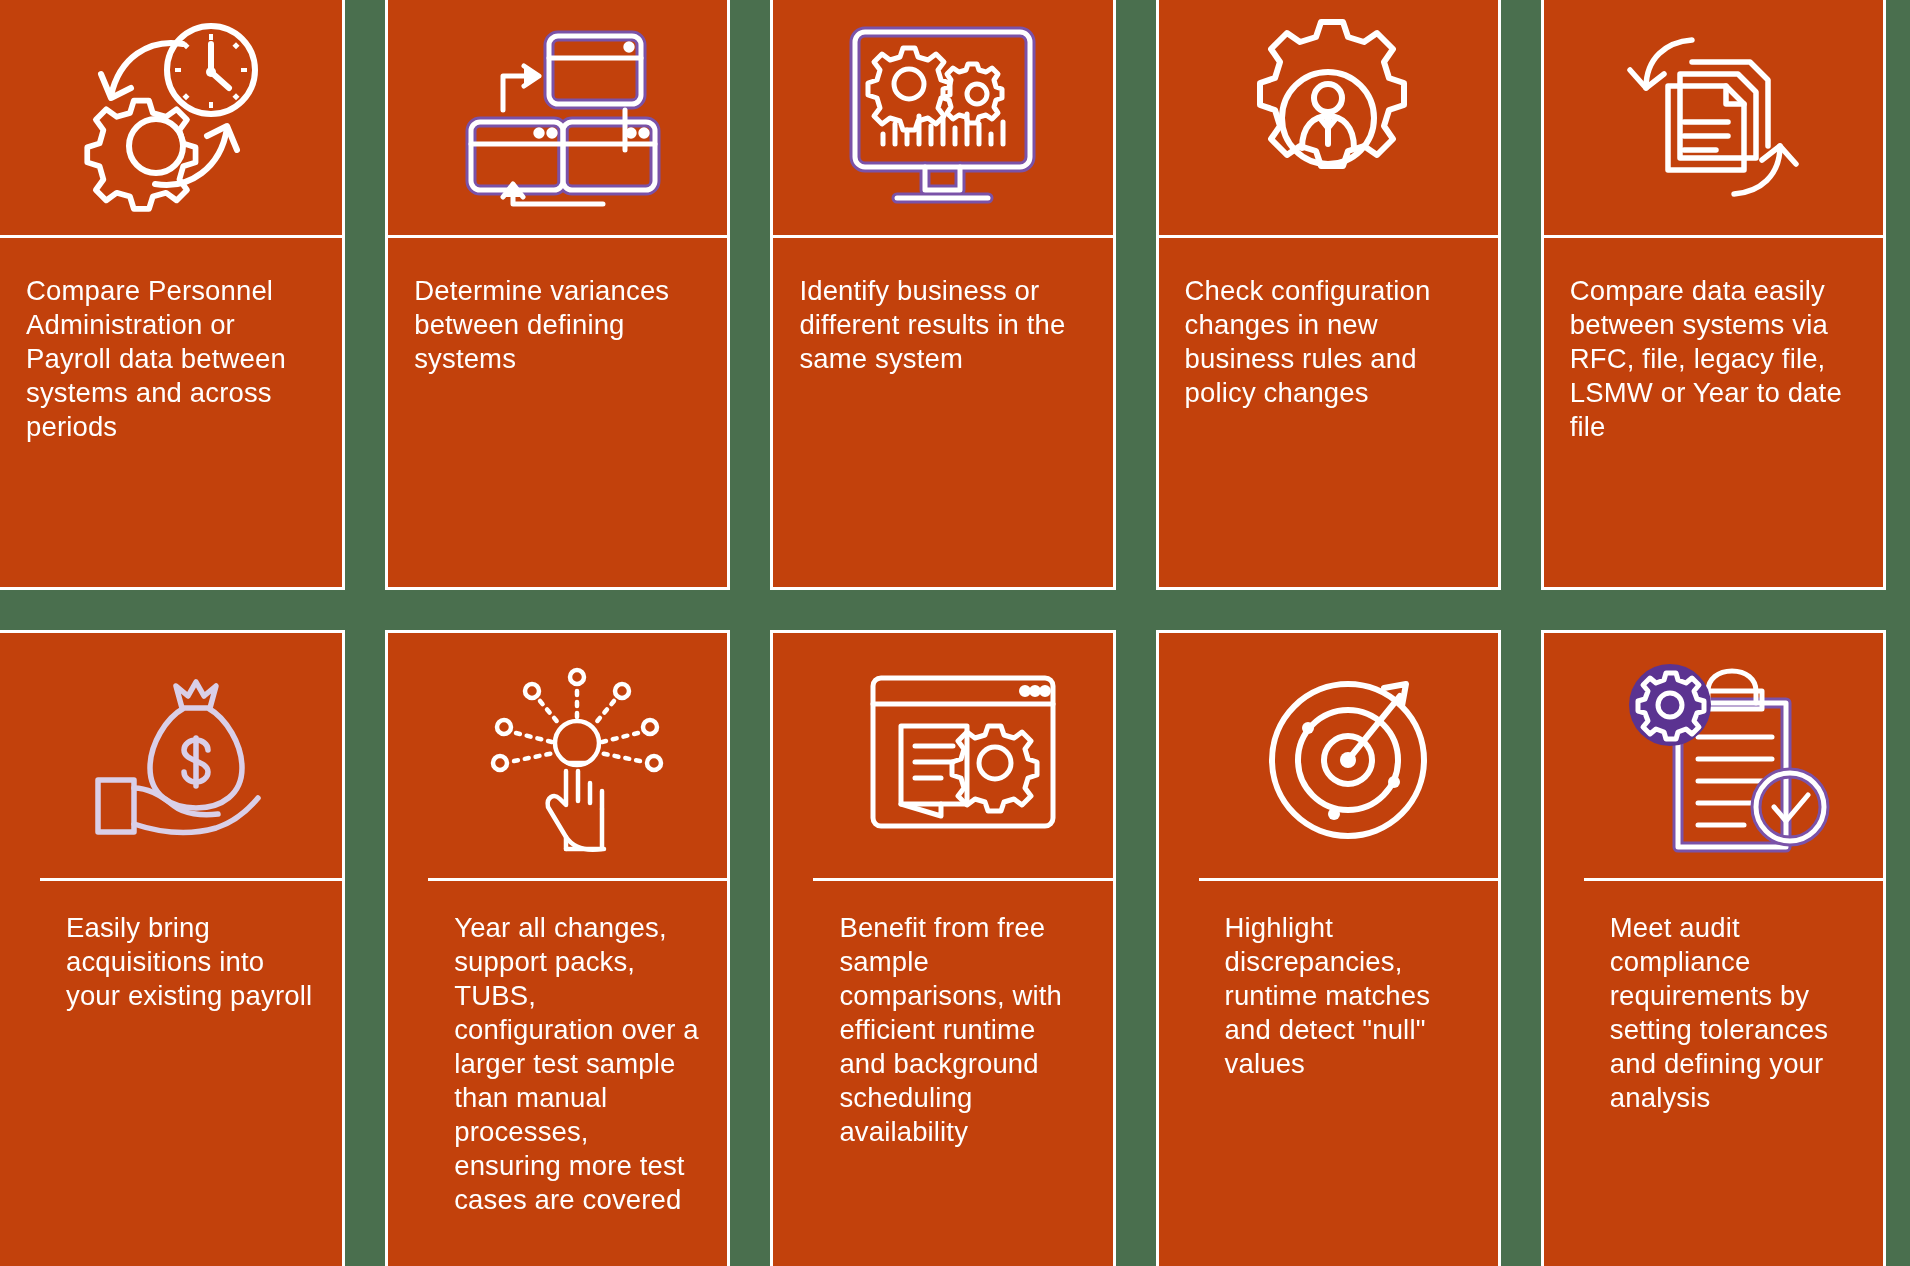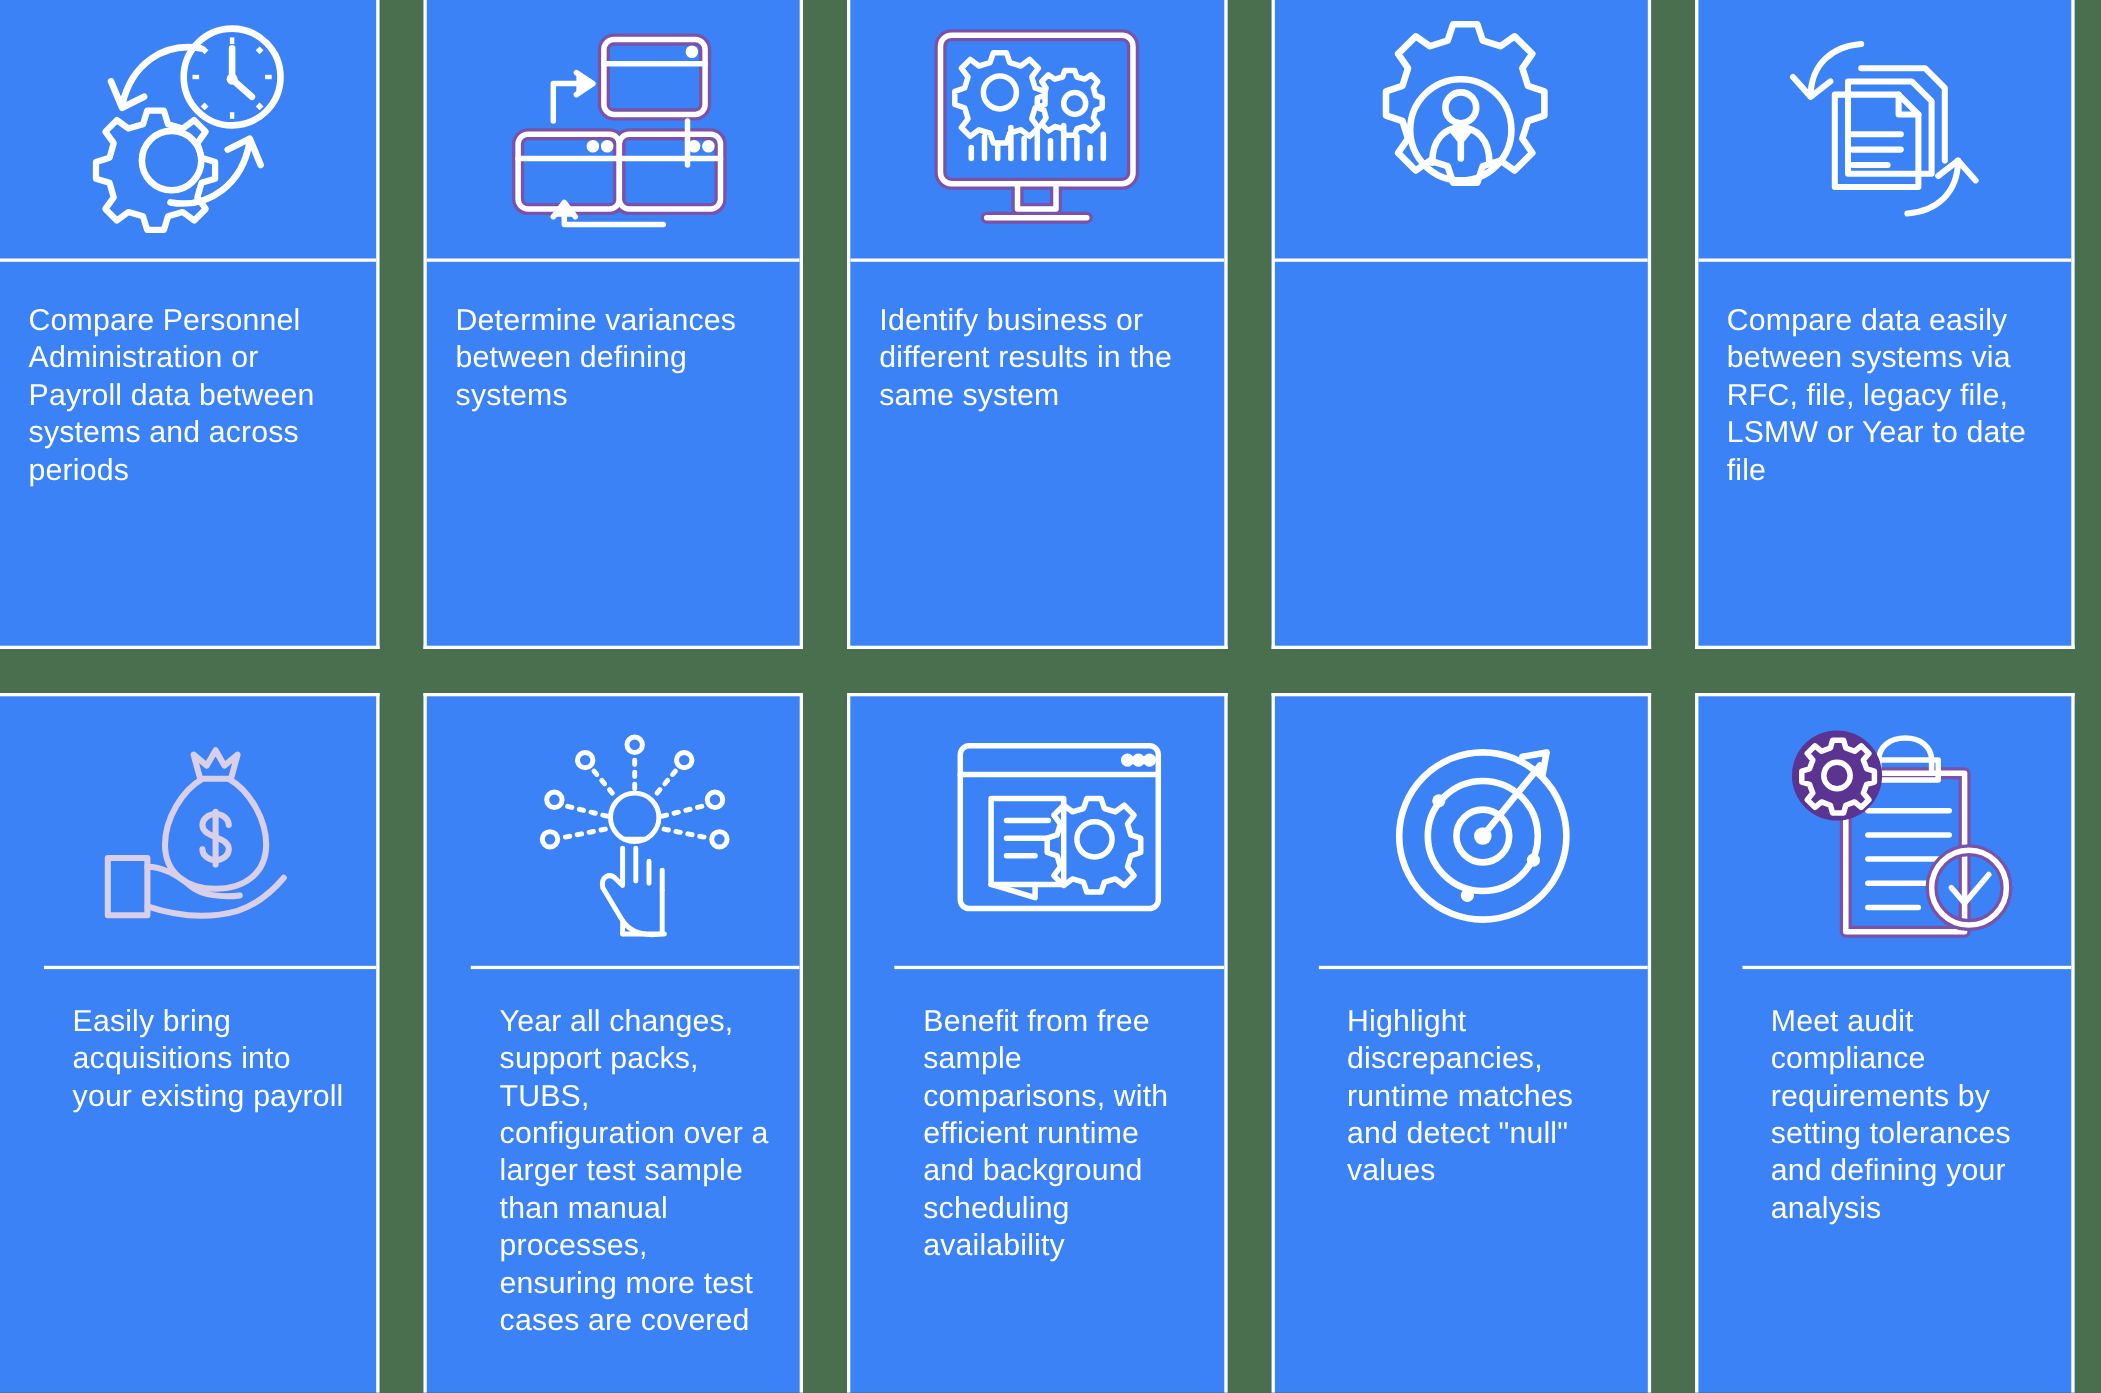--- a/index.html
+++ b/index.html
@@ -23,21 +23,21 @@
     grid-template-rows: 590px 636px;
     column-gap: 40px;
     row-gap: 40px;
     padding: 0 24px 0 0;
     box-sizing: border-box;
   }
   .card {
     position: relative;
     display: flex;
     flex-direction: column;
-    background: #3b82f6;
+    background: #c2410c;
     border: 3px solid #ffffff;
     box-sizing: border-box;
     overflow: hidden;
   }
   
   .card.bleed-left { border-left: none; margin-left: 0; }
   .card.bleed-top { border-top: none; }
   .card.bleed-bottom { border-bottom: none; padding-left: 40px; }
 
   .card-icon {
@@ -186,20 +186,23 @@
         <g fill="none" stroke="#ffffff" stroke-width="6" stroke-linejoin="round" stroke-linecap="round">
           <path d="M72 24 l16 -5 5 -15 22 0 5 15 16 5 13 -9 16 16 -9 13 5 16 15 5 0 22 -15 5 -5 16 9 13 -16 16 -13 -9 -16 5 -5 15 -22 0 -5 -15 -16 -5 -13 9 -16 -16 9 -13 -5 -16 -15 -5 0 -22 15 -5 5 -16 -9 -13 16 -16 z"></path>
           <circle cx="100" cy="100" r="46"></circle>
 
           <circle cx="100" cy="80" r="14"></circle>
           <path d="M74 130 C74 108 86 98 100 98 C114 98 126 108 126 130"></path>
           <path d="M100 98 L100 126"></path>
           <path d="M92 100 L100 110 L108 100"></path>
         </g>
       </svg>
+    </div>
+    <div class="card-body">
+      <p class="card-text">Check configuration changes in new business rules and policy changes</p>
     </div>
   </div>
 
   <div class="card bleed-top">
     <div class="card-icon">
       <svg width="215" height="200" viewBox="0 0 215 200">
         <g fill="none" stroke="#ffffff" stroke-width="5.5" stroke-linejoin="round" stroke-linecap="round">
 
           <path d="M74 56 L132 56 L150 74 L150 140 L74 140 Z"></path>
           <path d="M86 44 L144 44 L162 62 L162 128"></path>

